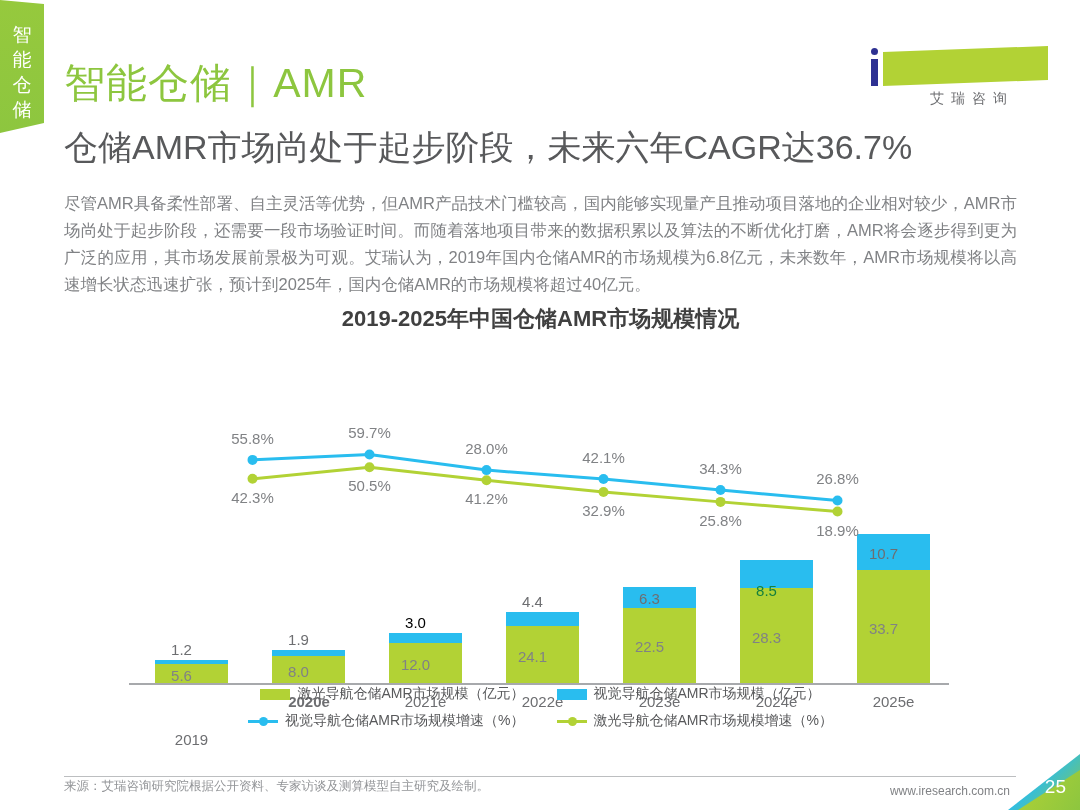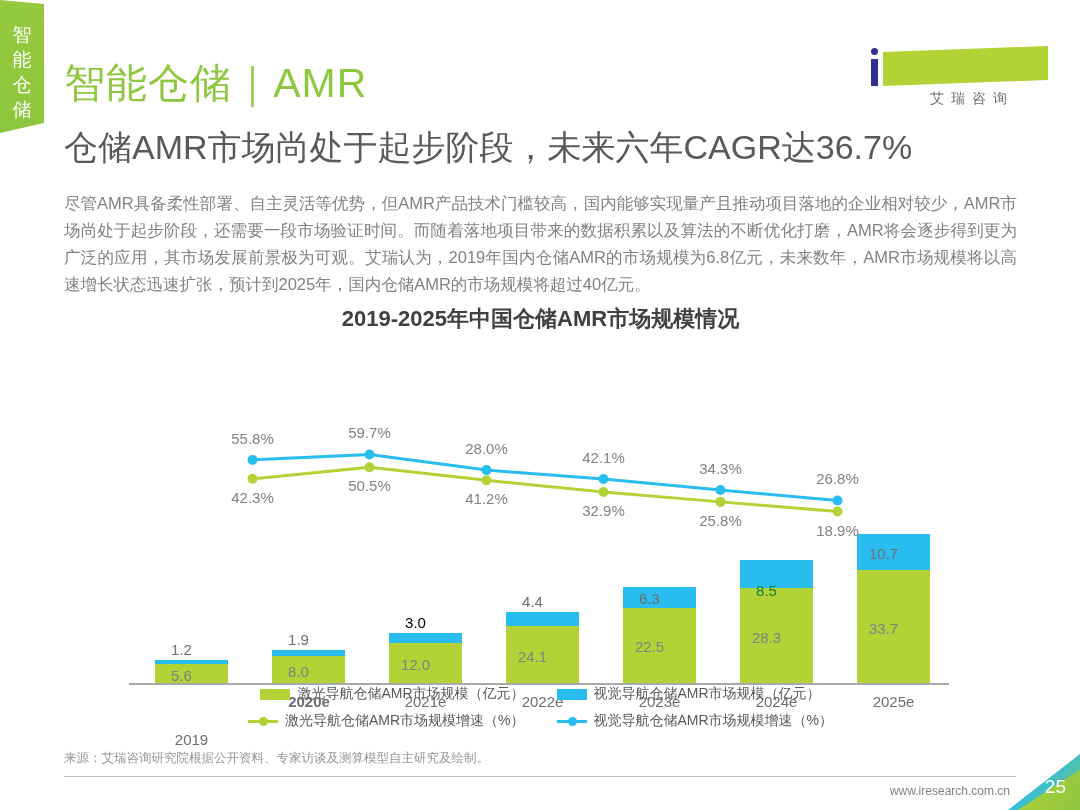--- a/index.html
+++ b/index.html
@@ -96,21 +96,21 @@
   .swatch-bar{width:30px;height:11px;margin-right:7px;}
   .swatch-line{position:relative;width:30px;height:11px;margin-right:7px;}
   .swatch-line .ln{position:absolute;left:0;top:4px;width:30px;height:3px;}
   .swatch-line .dot{
     position:absolute;left:11px;top:1px;width:9px;height:9px;border-radius:50%;
   }
   .legend-text{font-size:14px;color:#58595B;white-space:nowrap;}
 
   
   #source-note{
-    position:absolute;left:64px;top:750px;font-size:12.5px;color:#939598;
+    position:absolute;left:64px;top:778px;font-size:12.5px;color:#939598;
   }
   #footer-rule{
     position:absolute;left:64px;top:776px;width:952px;height:1px;background:#BCBEC0;
   }
   #copyright{position:absolute;left:64px;top:828px;font-size:12px;color:#808285;}
   #url{position:absolute;right:70px;top:784px;font-size:12px;color:#808285;}
   #corner{
     position:absolute;right:0;bottom:0;width:72px;height:56px;overflow:hidden;
   }
   #corner .tri-blue{
@@ -248,31 +248,31 @@
         <span class="legend-text">激光导航仓储AMR市场规模（亿元）</span>
       </div>
       <div class="legend-item">
         <span class="swatch-bar" style="background: rgb(41, 189, 239);"></span>
         <span class="legend-text">视觉导航仓储AMR市场规模（亿元）</span>
       </div>
     </div>
     <div class="legend-row">
       <div class="legend-item">
         <span class="swatch-line">
+          <span class="ln" style="background: rgb(41, 189, 239);"></span>
+            <span class="dot" style="background: rgb(41, 189, 239);"></span>
+        </span>
+        <span class="legend-text">视觉导航仓储AMR市场规模增速（%）</span>
+      </div>
+      <div class="legend-item">
+        <span class="swatch-line">
           <span class="ln" style="background: rgb(178, 210, 53);"></span>
             <span class="dot" style="background: rgb(178, 210, 53);"></span>
         </span>
         <span class="legend-text">激光导航仓储AMR市场规模增速（%）</span>
-      </div>
-      <div class="legend-item">
-        <span class="swatch-line">
-          <span class="ln" style="background: rgb(41, 189, 239);"></span>
-            <span class="dot" style="background: rgb(41, 189, 239);"></span>
-        </span>
-        <span class="legend-text">视觉导航仓储AMR市场规模增速（%）</span>
       </div>
     </div>
   </div>
 </div>
 
 <div id="source-note">来源：艾瑞咨询研究院根据公开资料、专家访谈及测算模型自主研究及绘制。</div>
 <div id="footer-rule"></div>
 <div id="copyright">©2020.6 iResearch Inc.</div>
 <div id="url">www.iresearch.com.cn</div>
 <div id="corner">

